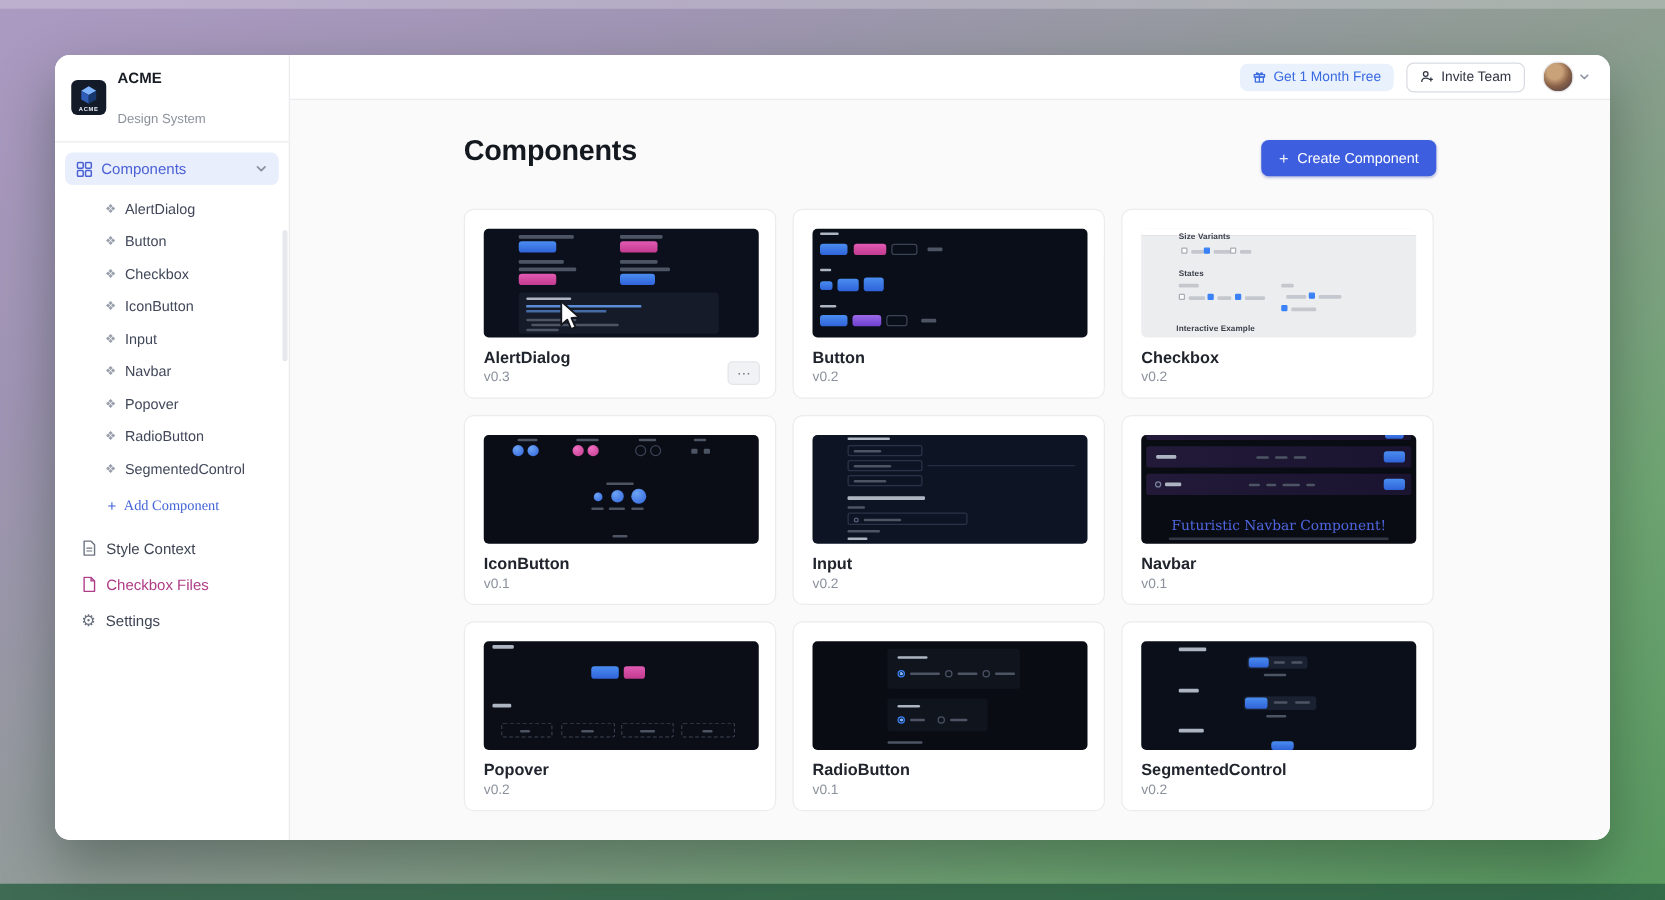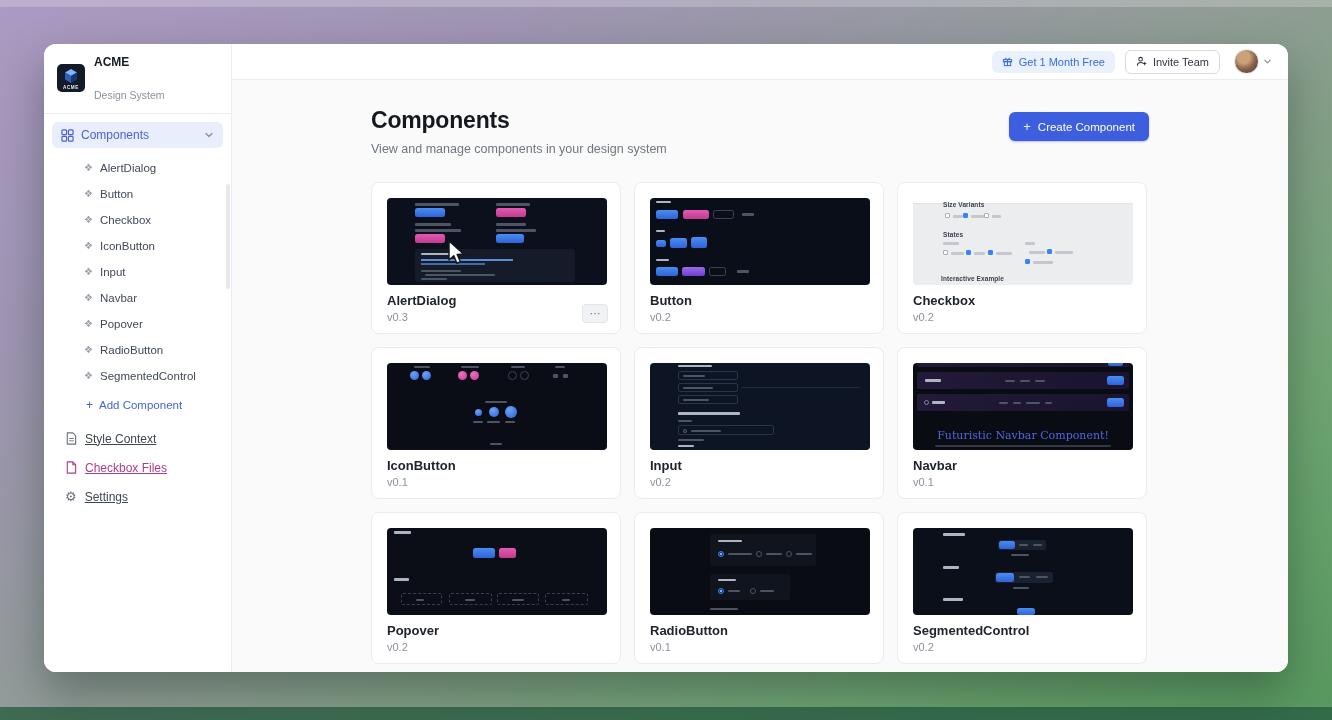--- a/index.html
+++ b/index.html
@@ -34,25 +34,25 @@
   .nav-components { margin:0 8px; height:26px; border-radius:6px; background:#e9eefc;
     display:flex; align-items:center; gap:7px; padding:0 9px; cursor:pointer; }
   .nav-components .lbl { font-size:12px; font-weight:500; color:#4a61d4; flex:1; }
 
   .side-sub { height:26px; display:flex; align-items:center; gap:7px; padding-left:40px; cursor:pointer; }
   .side-sub .lbl { font-size:11.5px; color:#41485a; }
   .cmp-ic { font-size:10px; color:#9aa0ac; line-height:1; }
 
   .add-cmp { height:26px; display:flex; align-items:center; gap:6px; padding-left:42px; margin-top:3px; cursor:pointer; }
   .add-cmp .plus { color:#4365d6; font-size:12px; }
-  .add-cmp .lbl { font-size:11.5px; color:#4365d6; }
+  .add-cmp .lbl { font-size:11.5px; color:#4365d6;font-family:Liberation Serif, serif; }
 
   .side-foot { margin-top:6px; }
   .side-foot-item { height:29px; display:flex; align-items:center; gap:8px; padding-left:21px; cursor:pointer; }
-  .side-foot-item .lbl { font-size:12px; color:#3e4553;text-decoration:underline; }
+  .side-foot-item .lbl { font-size:12px; color:#3e4553; }
   .side-foot-item.pink .lbl { color:#ae3c87; }
   .gear-glyph { font-size:13px; color:#6b7280; line-height:1; }
   .side-scroll { position:absolute; right:1px; top:140px; width:4px; height:105px; background:#e7e8ed; border-radius:2px; }
 
   
   .topbar { position:absolute; left:188px; right:0; top:0; height:36px; background:#fff; border-bottom:1px solid #ececf0;
     display:flex; align-items:center; justify-content:flex-end; gap:10px; padding:0 16px; }
   .promo-btn { display:flex; align-items:center; gap:6px; background:#e9f1fd; color:#3a6ae0;
     font-size:11px; font-weight:500; border-radius:6px; padding:5px 10px; cursor:pointer; }
   .invite-btn { display:flex; align-items:center; gap:6px; background:#fff; border:1px solid #d8dbe1; color:#2e3440;
@@ -245,21 +245,20 @@
         <polyline points="2,3.5 5,6.5 8,3.5" fill="none" stroke="#8a90a0" stroke-width="1.4" stroke-linecap="round" stroke-linejoin="round"></polyline>
       </svg>
     </div>
   </div>
 
   <div class="main">
     <div class="content">
       <div class="head-row">
         <div>
           <div class="page-title">Components</div>
-          <div class="page-sub">View and manage components in your design system</div>
         </div>
         <button class="create-btn">
           <span class="plus">+</span>
           <span>Create Component</span>
         </button>
       </div>
 
       <div class="grid">
 
         <div class="card">

